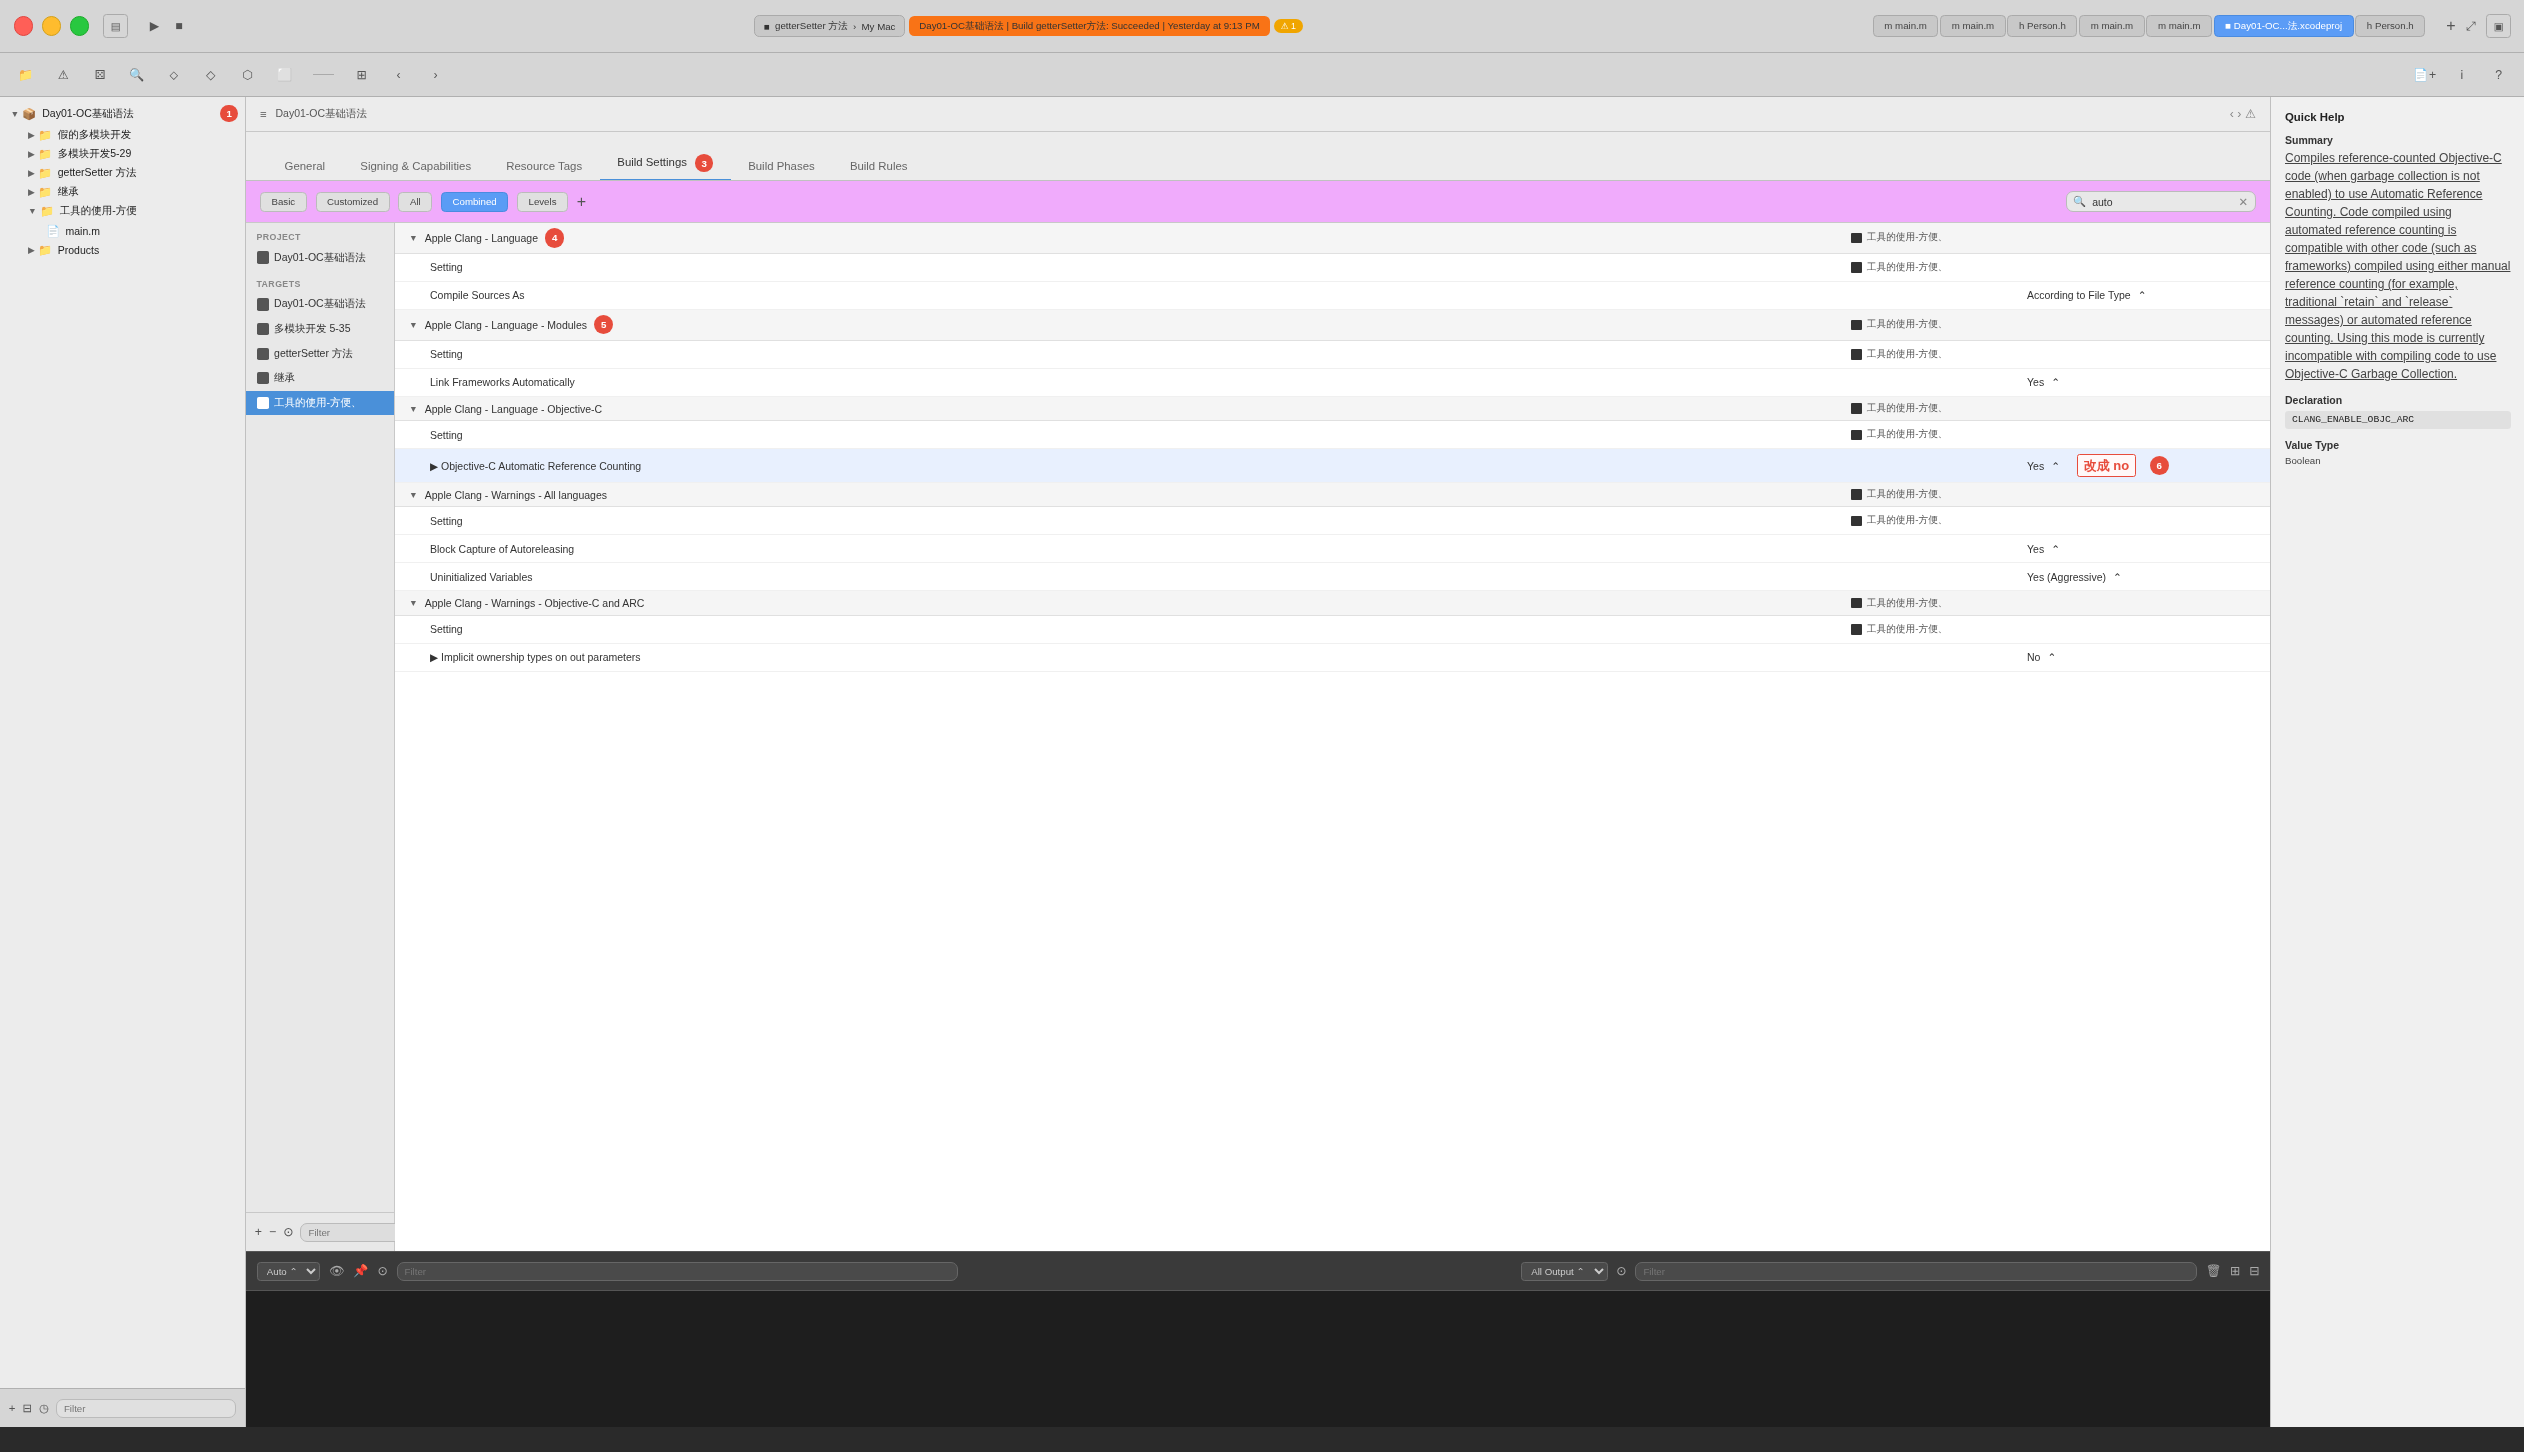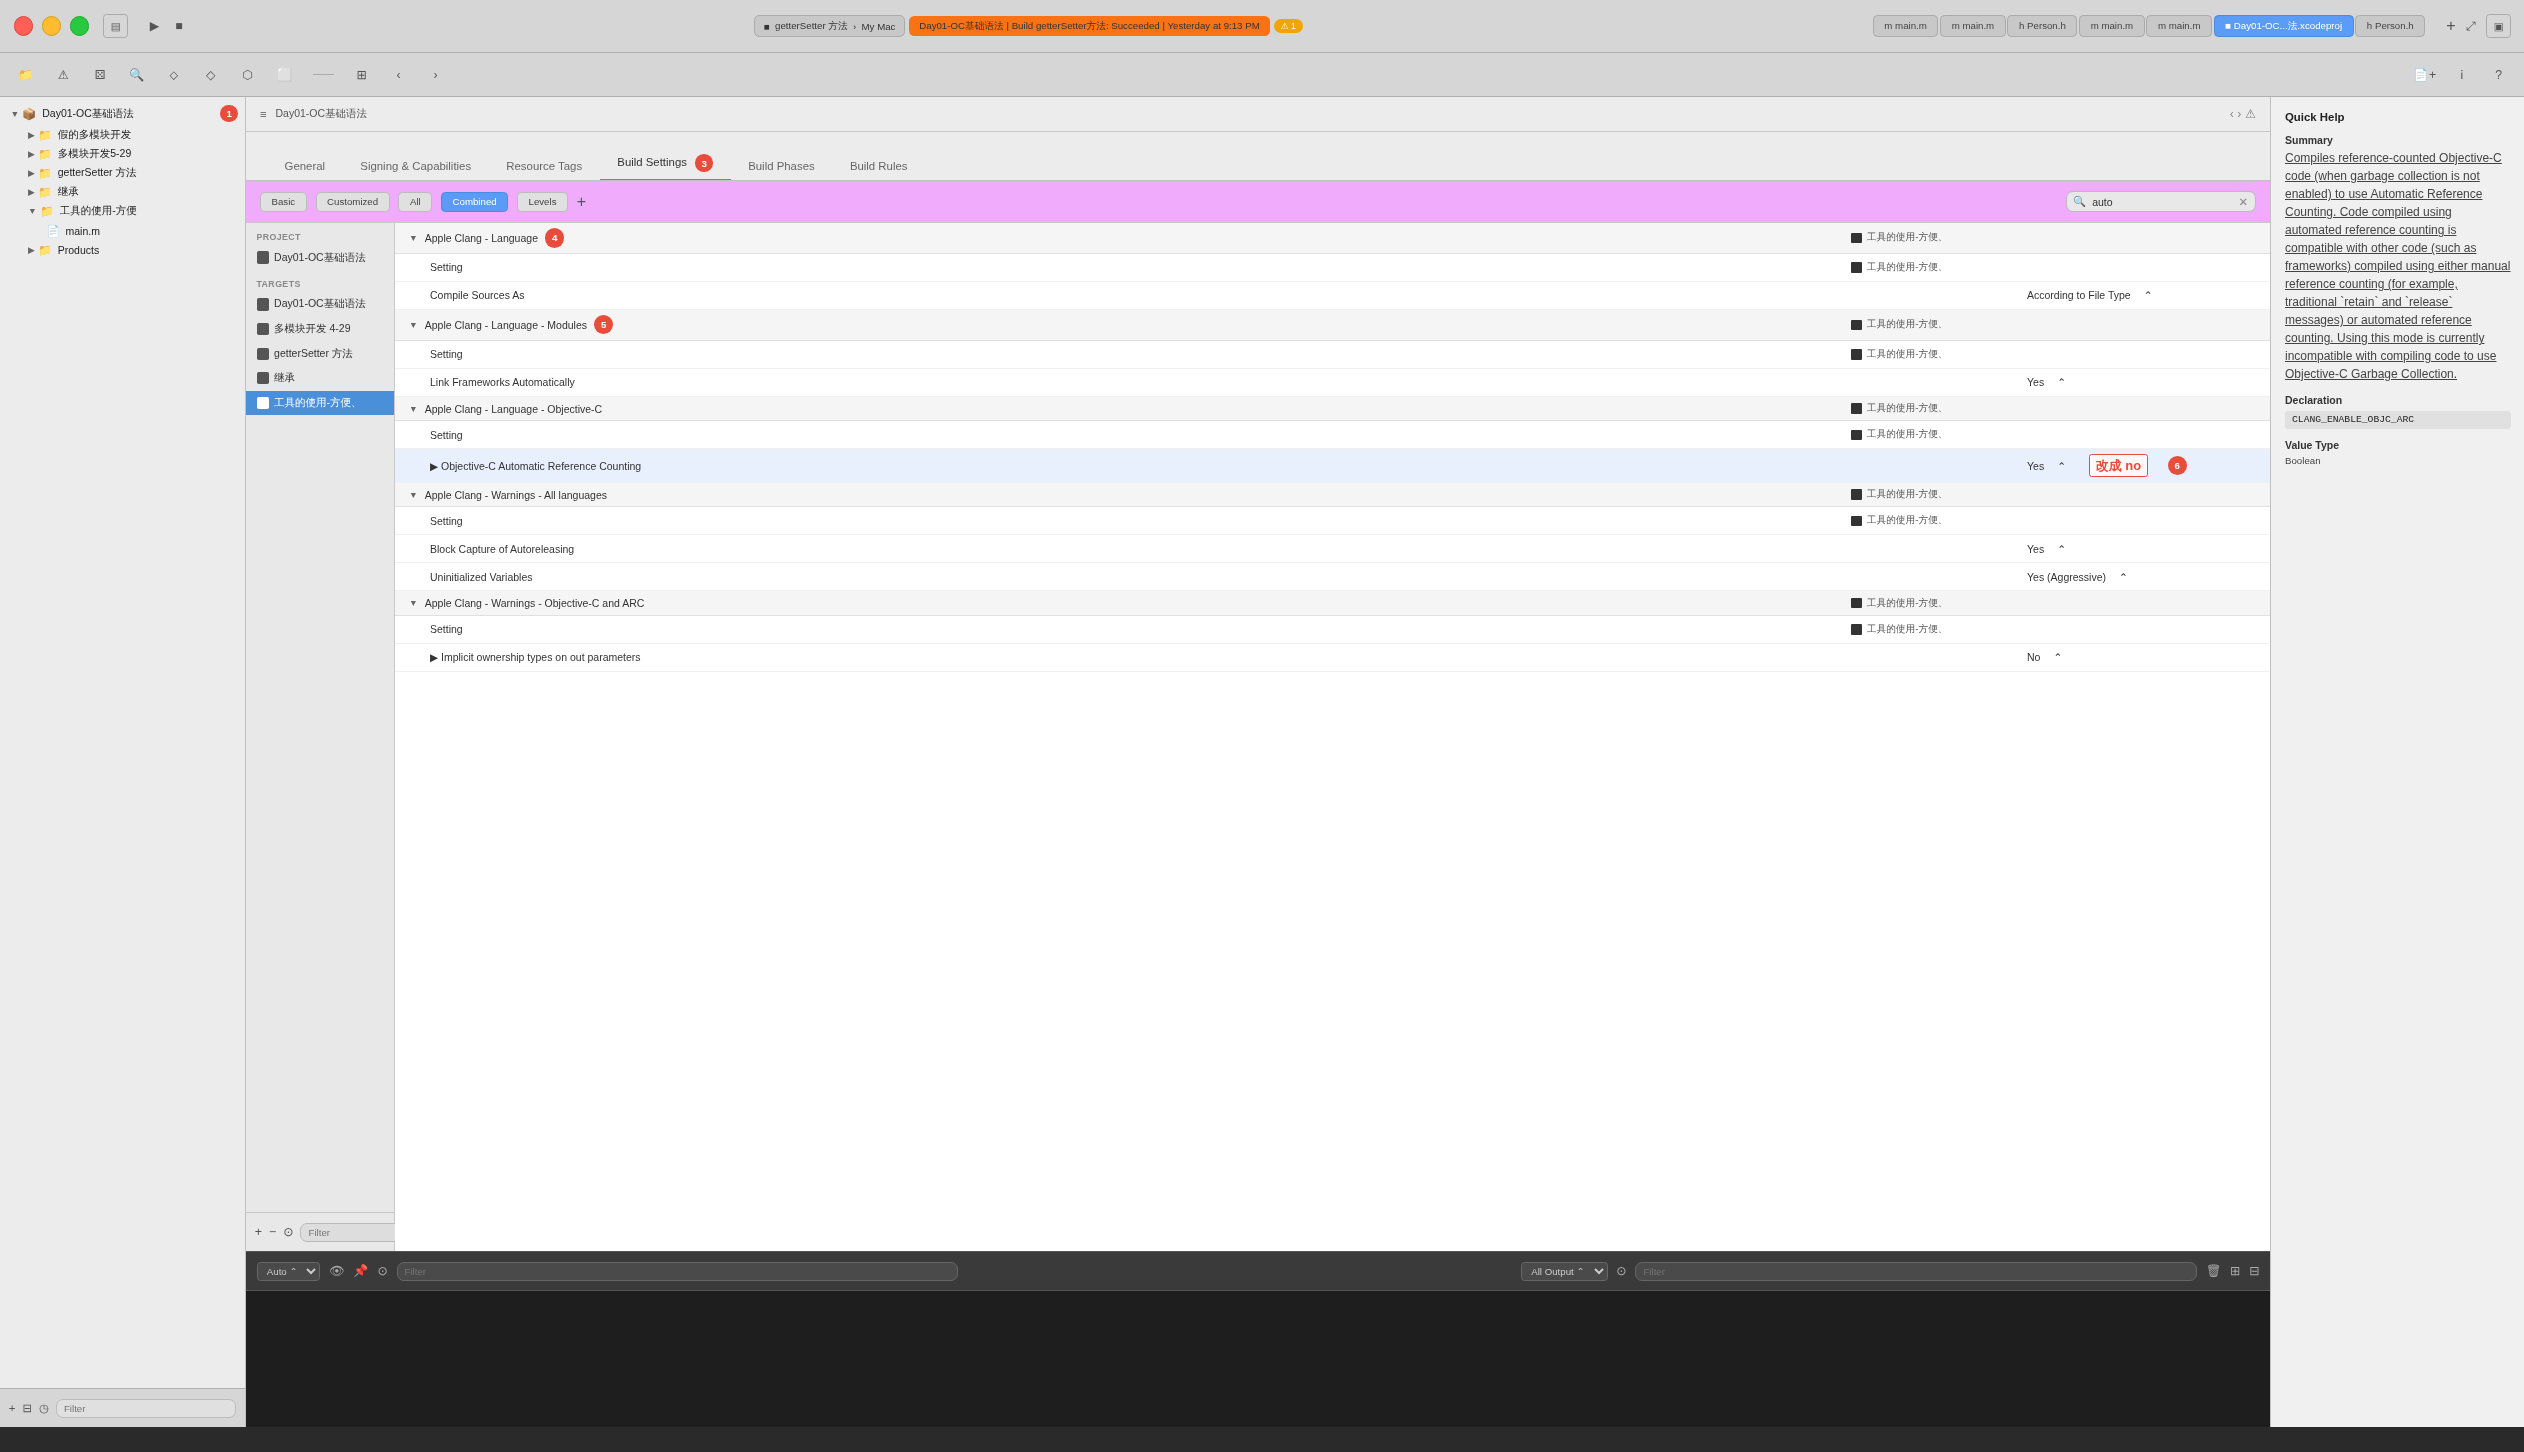--- a/index.html
+++ b/index.html
@@ -76,21 +76,21 @@
     .target-filter { flex: 1; background: #ddd; border: 0.9px solid #bbb; border-radius: 7px; padding: 2.6px 7px; font-size: 9.7px; }
 
     
     .settings-table { flex: 1; overflow-y: auto; background: #fff; }
     .settings-section-header { display: flex; align-items: center; padding: 5.3px 14px; background: #f5f5f5; border-bottom: 0.9px solid #e0e0e0; cursor: pointer; font-size: 10.5px; font-weight: 500; color: #333; }
     .settings-section-header .arrow { margin-right: 7px; color: #666; font-size: 8.8px; }
     .settings-row { display: flex; align-items: center; padding: 4.4px 14px 4.4px 35px; border-bottom: 0.9px solid #f0f0f0; min-height: 28px; }
     .settings-row.highlighted { background: #e8f0fe; }
     .settings-row .setting-name { flex: 1; font-size: 10.5px; color: #333; }
     .settings-row .setting-target { width: 176px; font-size: 9.7px; color: #555; display: flex; align-items: center; gap: 5.3px; }
-    .settings-row .setting-value { width: 229px; font-size: 10.5px; color: #333; display: flex; align-items: center; gap: 13px; }
+    .settings-row .setting-value { width: 229px; font-size: 10.5px; color: #333; display: flex; align-items: center; gap: 7px; }
     .section-header-target { width: 176px; font-size: 9.7px; color: #555; display: flex; align-items: center; gap: 5.3px; }
     .color-square { width: 10.5px; height: 10.5px; background: #333; border-radius: 0.9px; flex-shrink: 0; }
 
     
     .bottom-panel { height: 176px; background: #2b2b2b; border-top: 0.9px solid #555; display: flex; flex-direction: column; flex-shrink: 0; }
     .bottom-toolbar { height: 39px; background: #3a3a3a; border-bottom: 0.9px solid #555; display: flex; align-items: center; padding: 0 10.5px; gap: 8.8px; }
     .bottom-toolbar select { background: #4a4a4a; border: 0.9px solid #666; color: #ccc; border-radius: 3.5px; padding: 1.8px 5.3px; font-size: 9.7px; cursor: pointer; }
     .bottom-toolbar-icon { color: #aaa; font-size: 12.3px; cursor: pointer; background: none; border: none; }
     .bottom-content { flex: 1; background: #1e1e1e; }
     .bottom-filter { flex: 1; background: #4a4a4a; border: 0.9px solid #666; border-radius: 7px; padding: 2.6px 7px; font-size: 9.7px; color: #ccc; }
@@ -284,21 +284,21 @@
               <div class="target-icon"></div>
               <span>Day01-OC基础语法</span>
             </div>
             <div class="target-section">TARGETS</div>
             <div class="target-item">
               <div class="target-icon"></div>
               <span>Day01-OC基础语法</span>
             </div>
             <div class="target-item">
               <div class="target-icon"></div>
-              <span>多模块开发 4-29</span>
+              <span>多模块开发 5-35</span>
             </div>
             <div class="target-item">
               <div class="target-icon"></div>
               <span>getterSetter 方法</span>
             </div>
             <div class="target-item">
               <div class="target-icon"></div>
               <span>继承</span>
             </div>
             <div class="target-item selected">

